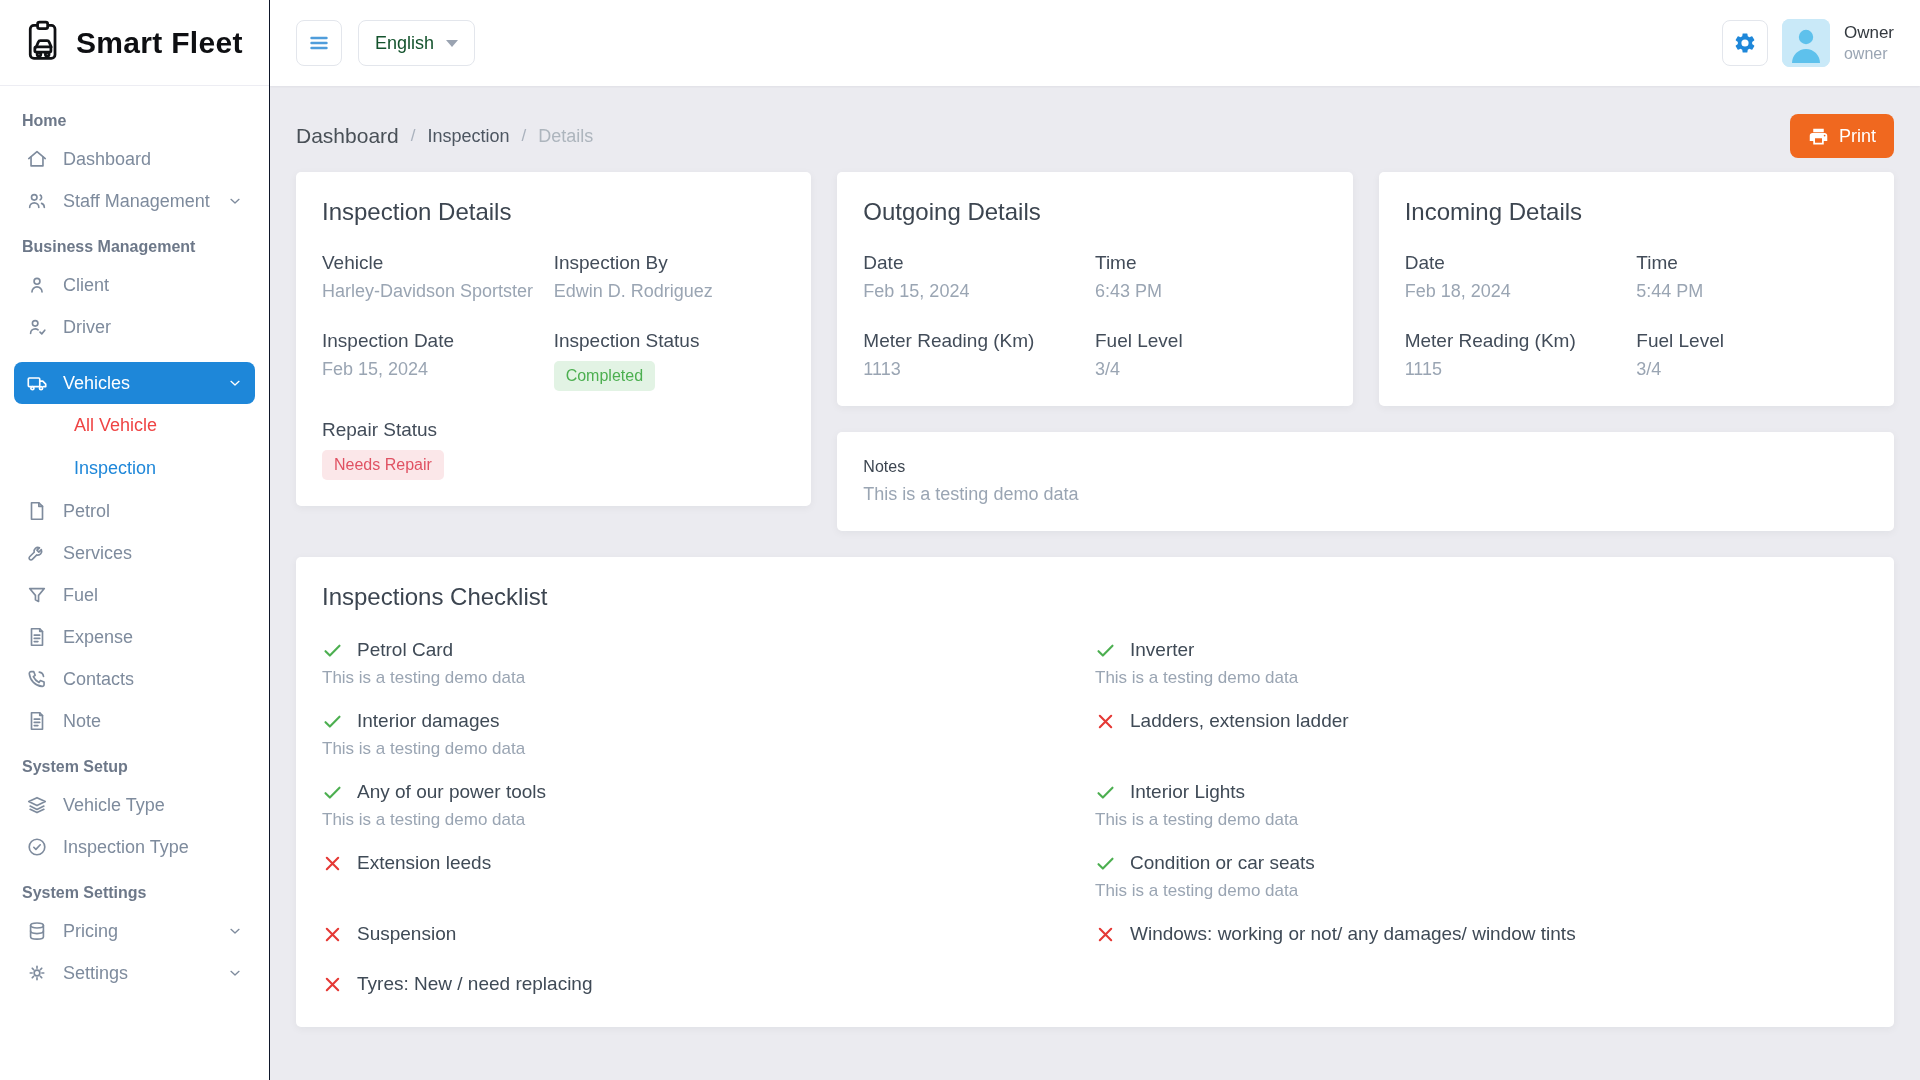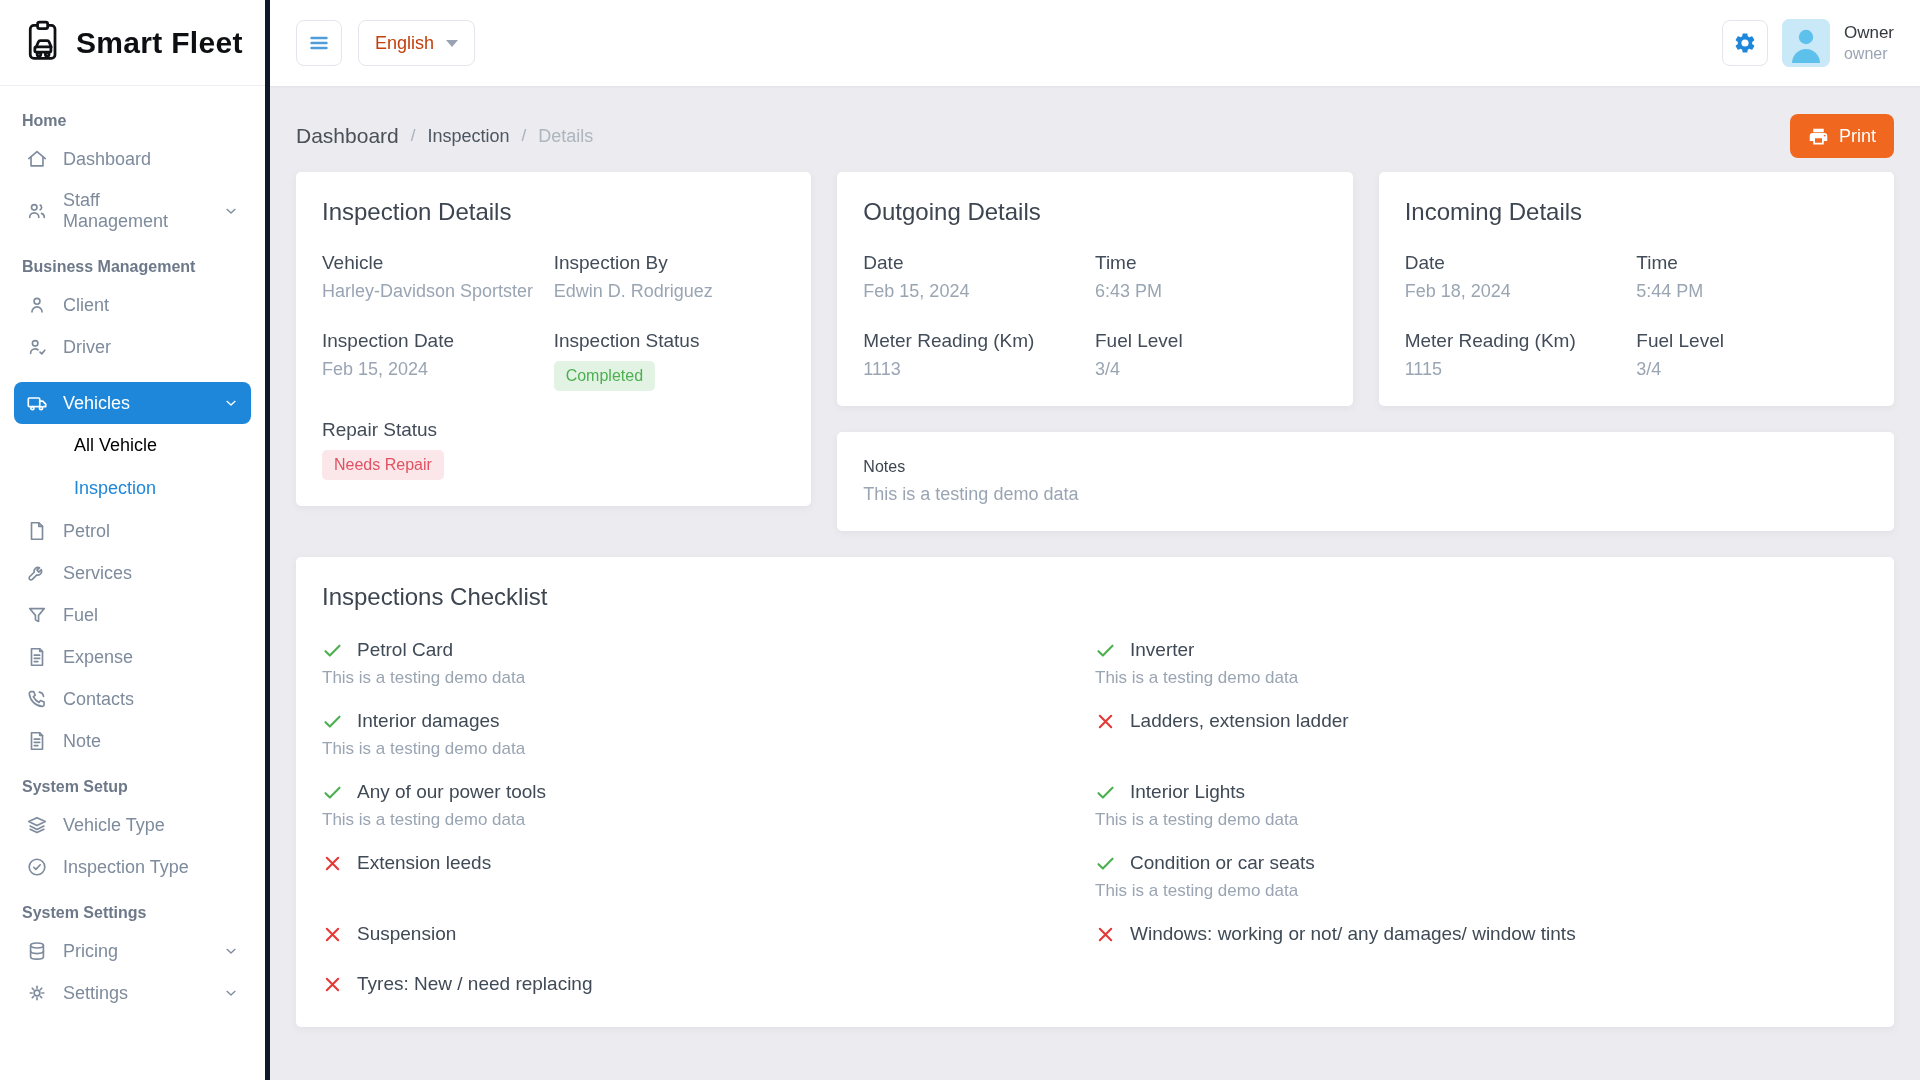--- a/index.html
+++ b/index.html
@@ -2,37 +2,37 @@
 <html><head>
 <meta charset="utf-8">
 <style>
   * { margin:0; padding:0; box-sizing:border-box; }
   html,body { width:1920px; height:1080px; overflow:hidden; }
   body { font-family:"Liberation Sans", sans-serif; background:#ebebf0; color:#3f4a56; }
 
   .app { display:flex; width:1920px; height:1080px; }
 
   
-  .sidebar { width:270px; min-width:270px; background:#fff; border-right:5px solid #0f172a; display:flex; flex-direction:column; }
+  .sidebar { width:270px; min-width:270px; background:#fff; border-right:1px solid #0f172a; display:flex; flex-direction:column; }
   .logo-row { height:86px; display:flex; align-items:center; padding:0 22px; border-bottom:1px solid #ededf3; }
   .brand-name { font-size:30px; font-weight:800; color:#0e0f12; letter-spacing:.3px; margin-left:10px; white-space:nowrap; }
   .nav { padding:10px 14px 0; flex:1; overflow:hidden; }
   .nav-section { font-size:16px; font-weight:700; color:#6d7889; padding:16px 8px 8px; }
   .nav-item { display:flex; align-items:center; gap:15px; padding:10px 12px; color:#7e8b9d; font-size:18px; border-radius:8px; cursor:pointer; }
   .nav-item svg { width:22px; height:22px; flex:0 0 auto; }
   .nav-item .chev { margin-left:auto; width:16px; height:16px; }
   .nav-item.active { background:#1e87d9; color:#fff;margin-top:14px; }
-  .nav-sub { padding:11px 12px 11px 60px; font-size:18px; color:#000000; cursor:pointer; }
+  .nav-sub { padding:11px 12px 11px 60px; font-size:18px; color:#ef4444; cursor:pointer; }
   .nav-sub.active-sub { color:#1e87d9; }
 
   
   .main { flex:1; display:flex; flex-direction:column; min-width:0; }
   .topbar { height:86px; background:#fff; display:flex; align-items:center; padding:0 26px; box-shadow:0 1px 2px rgba(20,25,35,.05); }
   .icon-btn { width:46px; height:46px; border:1px solid #e3e6ec; border-radius:8px; background:#fff; display:flex; align-items:center; justify-content:center; cursor:pointer; }
-  .lang-btn { margin-left:16px; height:46px; border:1px solid #e3e6ec; border-radius:8px; padding:0 16px; display:flex; align-items:center; gap:12px; color:#c2410c; font-size:18px; background:#fff; cursor:pointer; }
+  .lang-btn { margin-left:16px; height:46px; border:1px solid #e3e6ec; border-radius:8px; padding:0 16px; display:flex; align-items:center; gap:12px; color:#14532d; font-size:18px; background:#fff; cursor:pointer; }
   .caret { width:0; height:0; border-left:6px solid transparent; border-right:6px solid transparent; border-top:7px solid #9aa3b1; }
   .topbar-right { margin-left:auto; display:flex; align-items:center; gap:14px; }
   .avatar { width:48px; height:48px; border-radius:8px; overflow:hidden; cursor:pointer; background:#c9e9f8; }
   .user-meta { line-height:1.25; }
   .user-name { font-size:17px; color:#33393f; }
   .user-role { font-size:16px; color:#9aa5b3; }
 
   .content { flex:1; padding:18px 26px 0; }
 
   .crumb-row { display:flex; align-items:center; height:64px; }

